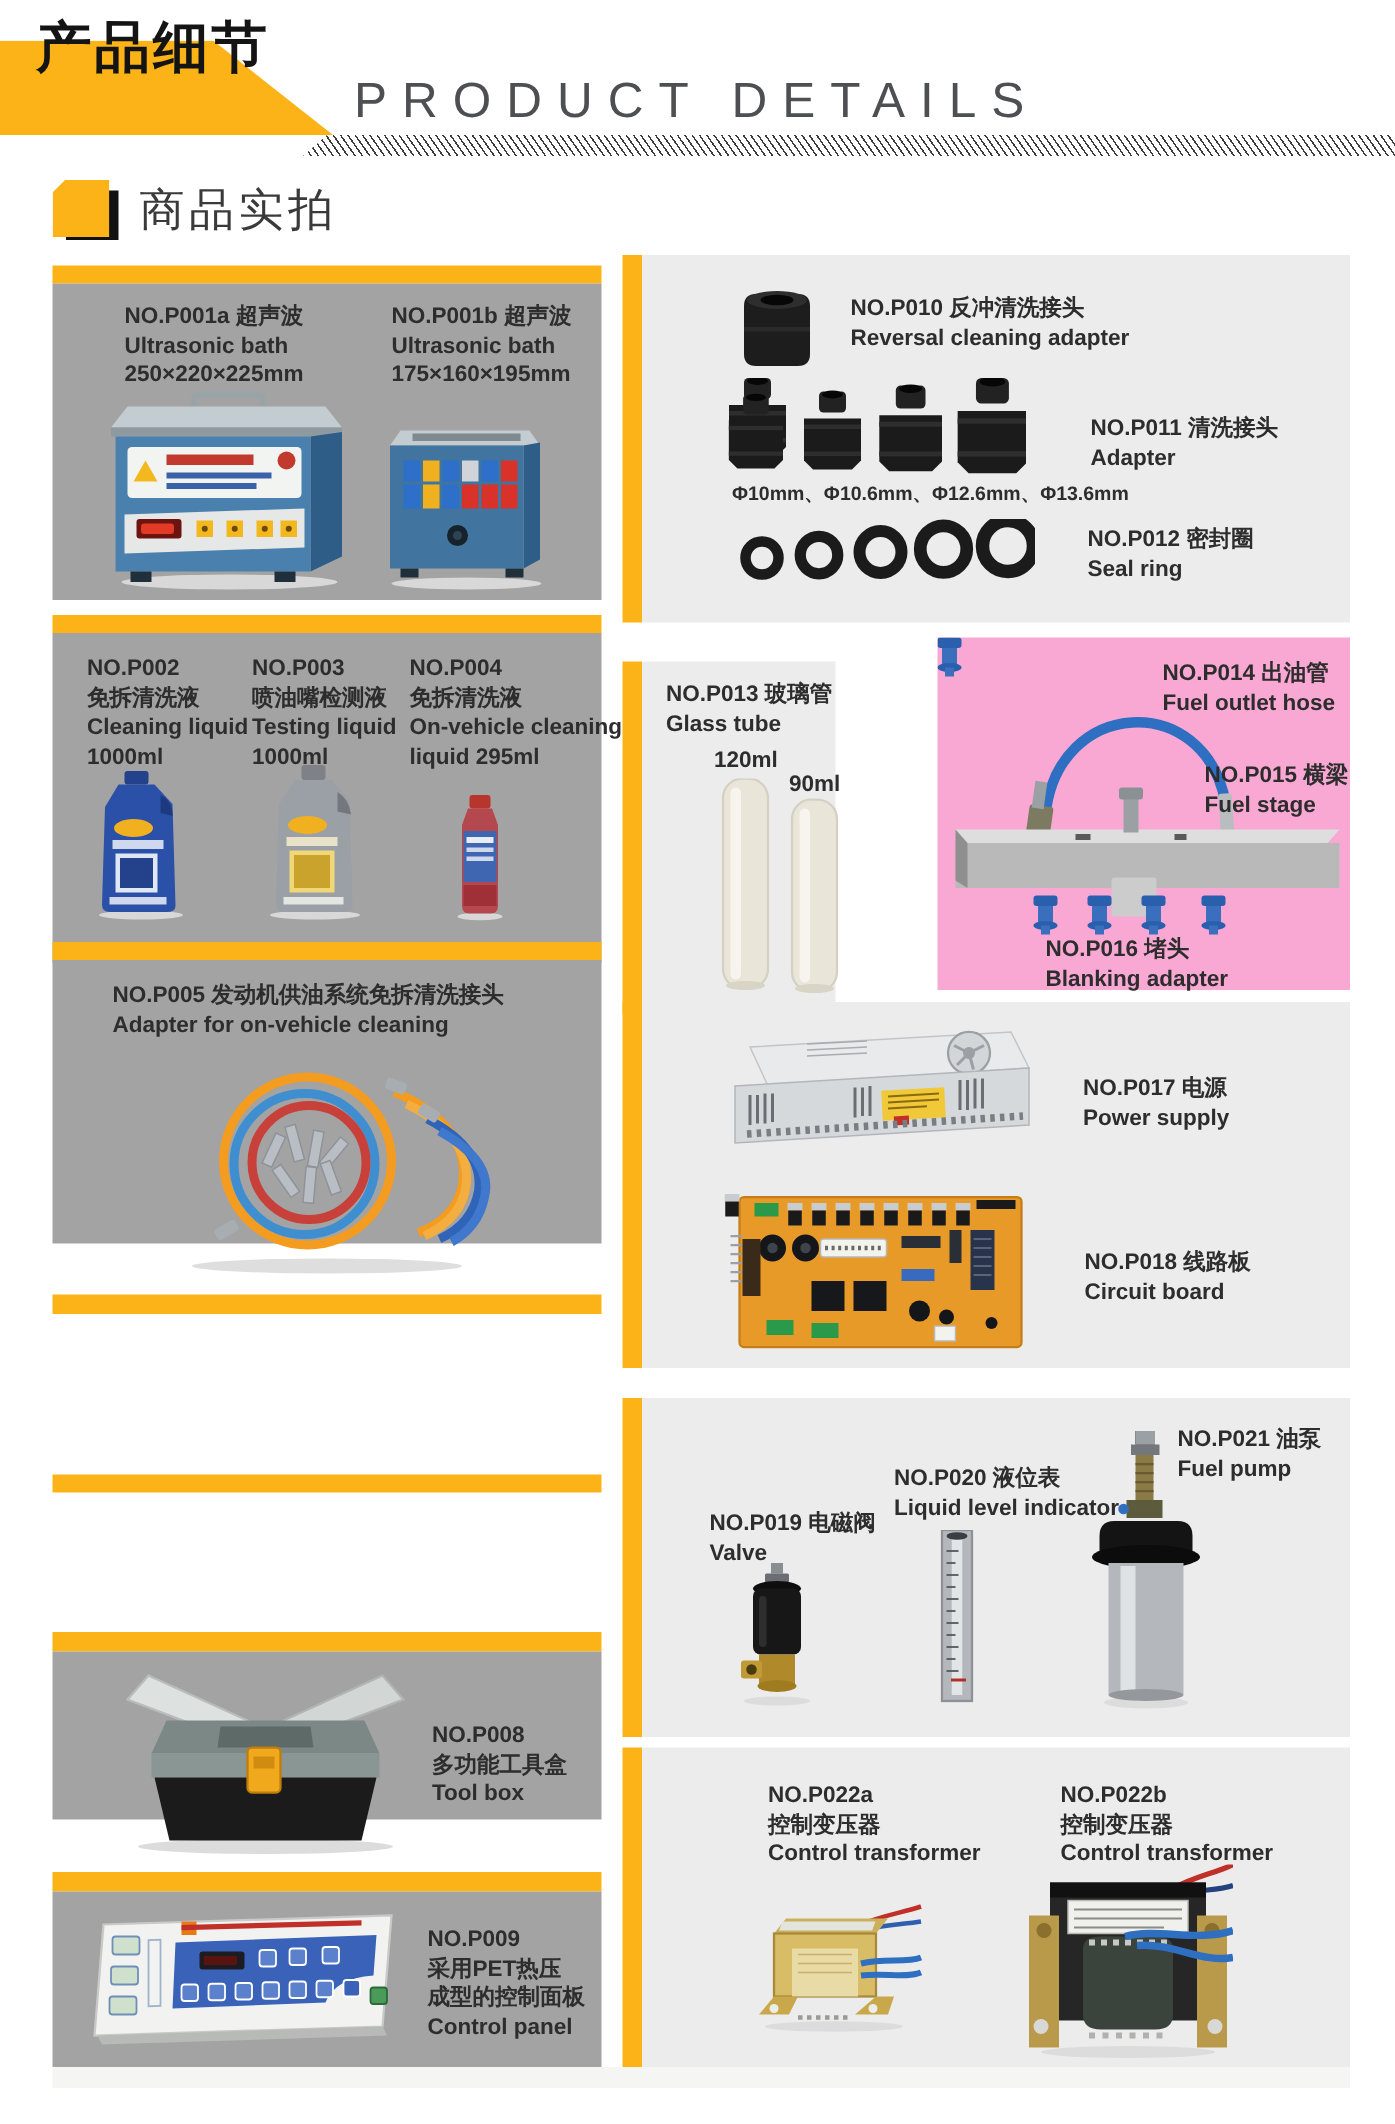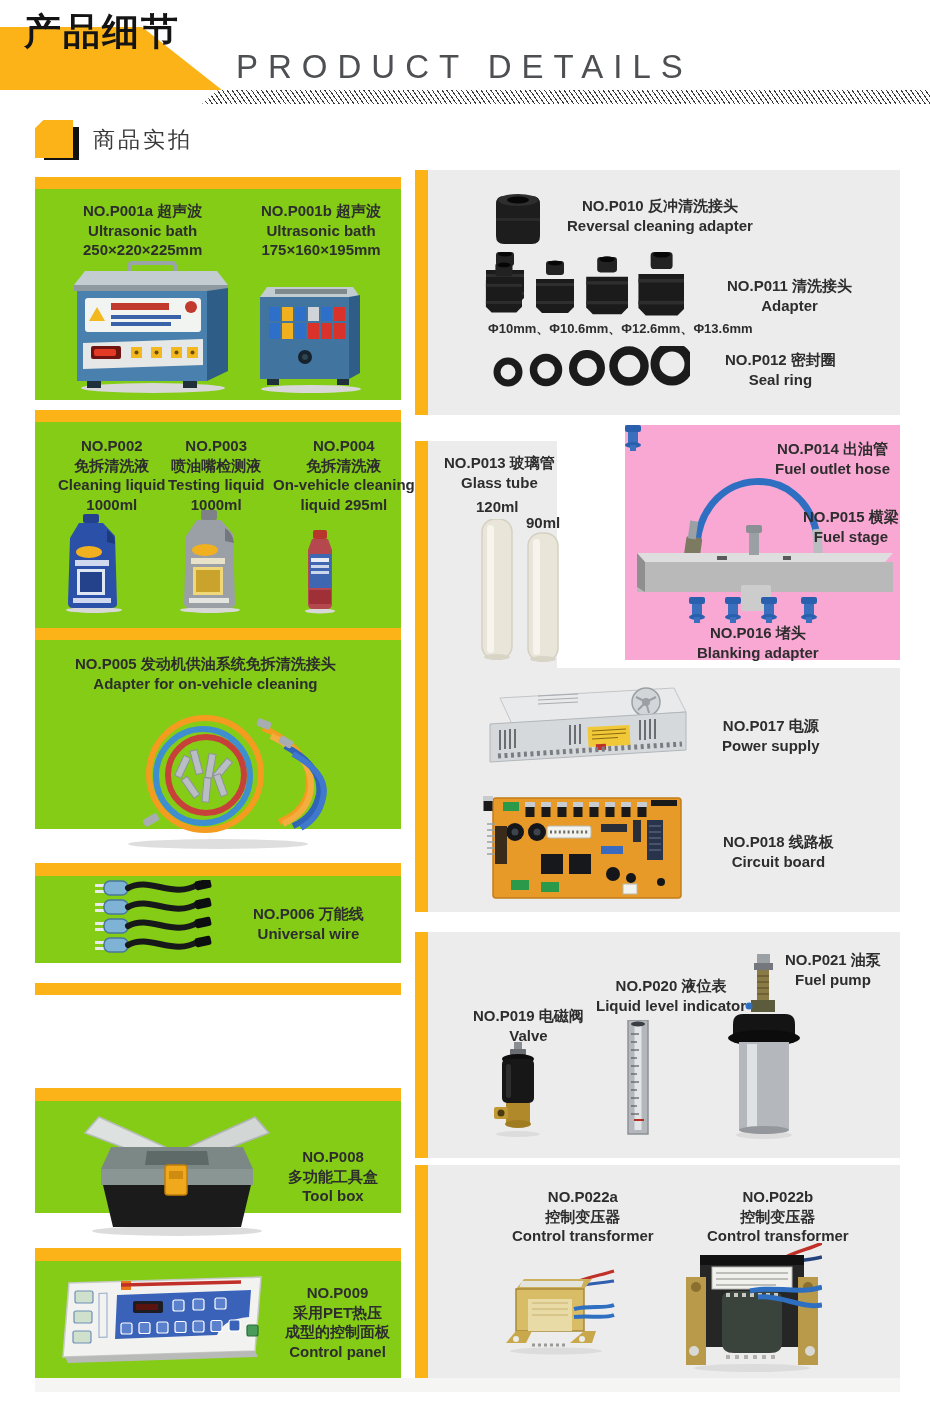--- a/index.html
+++ b/index.html
@@ -1,37 +1,37 @@
 <!DOCTYPE html>
 <html><head>
 <meta charset="utf-8">
 <style>
   html,body{margin:0;padding:0;background:#ffffff;}
   .canvas{position:relative;width:930px;height:1416px;background:#ffffff;overflow:hidden;
-          font-family:"Liberation Sans","DejaVu Sans",sans-serif;text-align:center;}
+          font-family:"Liberation Sans","DejaVu Sans",sans-serif;}
   
   .banner{position:absolute;left:0;top:27px;width:222px;height:63px;background:#FBB317;
           clip-path:polygon(0 0,64% 0,100% 100%,0 100%);}
   .banner-cn{position:absolute;left:24px;top:0;height:63px;line-height:63px;font-size:37px;
              font-weight:bold;color:#141414;letter-spacing:2px;}
   .title-en{position:absolute;left:236px;top:48px;font-size:33px;color:#4d4f52;
             letter-spacing:10px;font-weight:300;}
   .hatch{position:absolute;left:202px;top:90px;width:728px;height:14px;
          background:repeating-linear-gradient(55deg,#3c3c3c 0 1px,transparent 1px 4px);
          clip-path:polygon(16px 0,100% 0,100% 100%,0 100%);}
   .subhead{position:absolute;left:35px;top:118px;height:44px;display:flex;align-items:center;}
   .cube{position:relative;width:44px;height:44px;}
   .cube .sh{position:absolute;left:9px;top:9px;width:35px;height:33px;background:#111;}
   .cube .yl{position:absolute;left:0;top:2px;width:38px;height:38px;background:#FBB317;
             clip-path:polygon(22% 0,100% 0,100% 100%,0 100%,0 22%);}
-  .subhead-txt{margin-left:14px;font-size:22px;color:#3a3a3a;font-weight:500;letter-spacing:3px;}
+  .subhead-txt{margin-left:14px;font-size:30px;color:#3a3a3a;font-weight:500;letter-spacing:3px;}
   
   .lsec{position:absolute;left:35px;width:366px;}
   .hbar{height:12px;background:#FBB317;}
-  .panel{position:relative;background:#84cc16;}
+  .panel{position:relative;background:#a3a3a3;}
   .rsec{position:absolute;left:415px;width:485px;display:flex;}
   .vbar{width:13px;background:#FBB317;flex:0 0 13px;}
   .rpanel{flex:1;position:relative;background:#ECECEC;}
   .floatpanel{position:absolute;background:#f9a8d4;}
   .cap{position:absolute;font-size:15px;line-height:1.3;font-weight:bold;color:#2d2d2d;white-space:nowrap;}
   .dims{position:absolute;font-size:13px;font-weight:bold;color:#2d2d2d;white-space:nowrap;}
   .img{position:absolute;}
   .footstrip{position:absolute;left:35px;top:1378px;width:865px;height:14px;background:#f5f5f4;}
 </style>
 </head>
@@ -202,38 +202,20 @@
         <path d="M180,56 Q216,76 210,100 Q206,120 188,130" fill="none" stroke="#3f78cc" stroke-width="6"></path>
         <rect x="144" y="22" width="14" height="8" rx="2" fill="#a8adb2" transform="rotate(20 151 26)"></rect>
         <rect x="166" y="40" width="14" height="8" rx="2" fill="#a8adb2" transform="rotate(30 173 44)"></rect>
         <rect x="30" y="118" width="16" height="8" rx="2" fill="#a8adb2" transform="rotate(-30 38 122)"></rect>
       </svg>
     </div>
   </div>
 
   <div class="lsec" style="top:863px">
     <div class="hbar" style="height:13px"></div>
-    <div class="panel" style="height:87px">
-      <svg class="img" style="left:60px;top:4px" width="135" height="78" viewBox="0 0 135 78">
-        <g id="wire6">
-          <rect x="0" y="4" width="10" height="3" fill="#e8eaec"></rect>
-          <rect x="0" y="10" width="10" height="3" fill="#e8eaec"></rect>
-          <rect x="9" y="1" width="24" height="14" rx="6" fill="#7fb3d6" stroke="#49779c" stroke-width="1.5"></rect>
-          <path d="M33,8 C 55,-4 78,20 104,4" fill="none" stroke="#16181a" stroke-width="6" stroke-linecap="round"></path>
-          <rect x="100" y="0" width="16" height="9" rx="2" fill="#0c0e10" transform="rotate(-12 108 4)"></rect>
-        </g>
-        <use href="#wire6" y="19"></use>
-        <use href="#wire6" y="38"></use>
-        <use href="#wire6" y="57"></use>
-      </svg>
-      <div class="cap" style="left:218px;top:28px">
-        <div>NO.P006 万能线</div>
-        <div>Universal wire</div>
-      </div>
-    </div>
   </div>
 
   <div class="lsec" style="top:983px">
     <div class="hbar"></div>
   </div>
 
   <div class="lsec" style="top:1088px">
     <div class="hbar" style="height:13px"></div>
     <div class="panel" style="height:112px">
       <svg class="img" style="left:42px;top:6px" width="200" height="130" viewBox="0 0 200 130">

